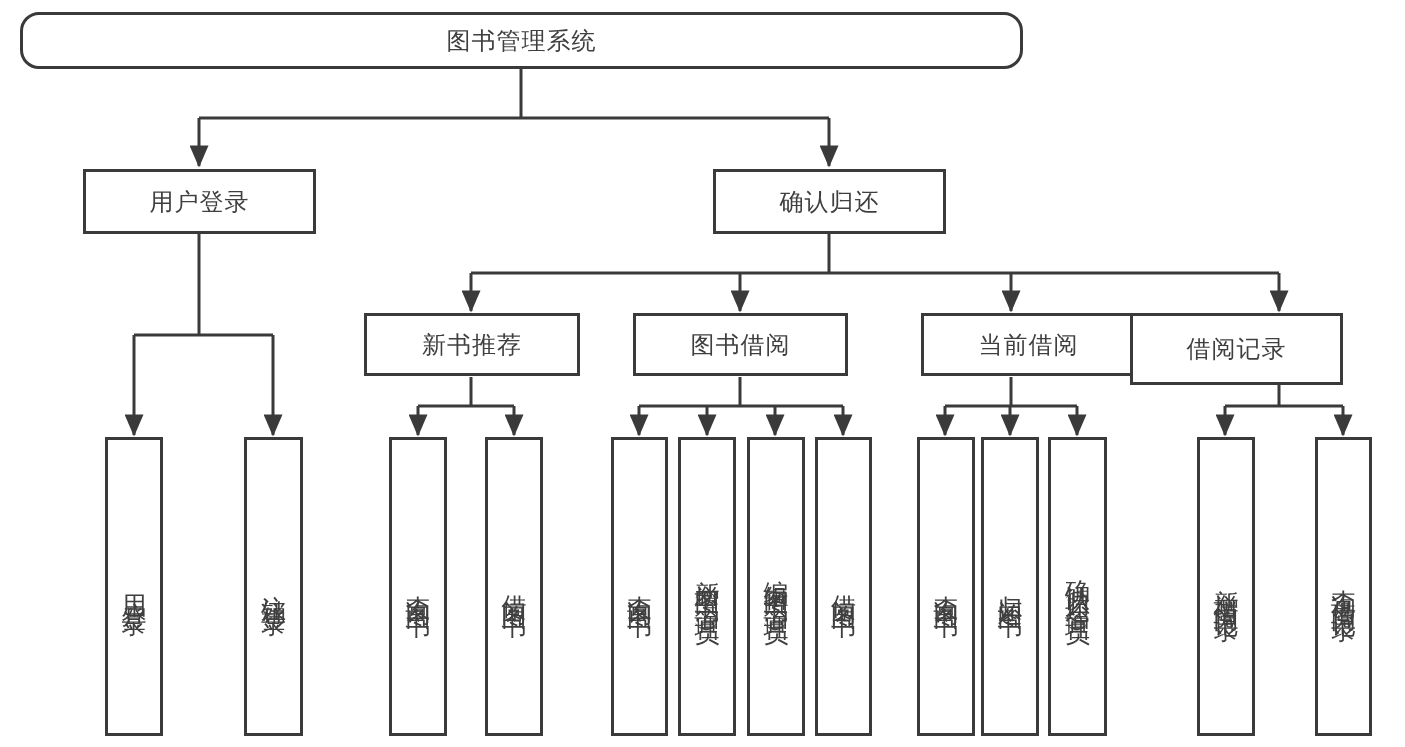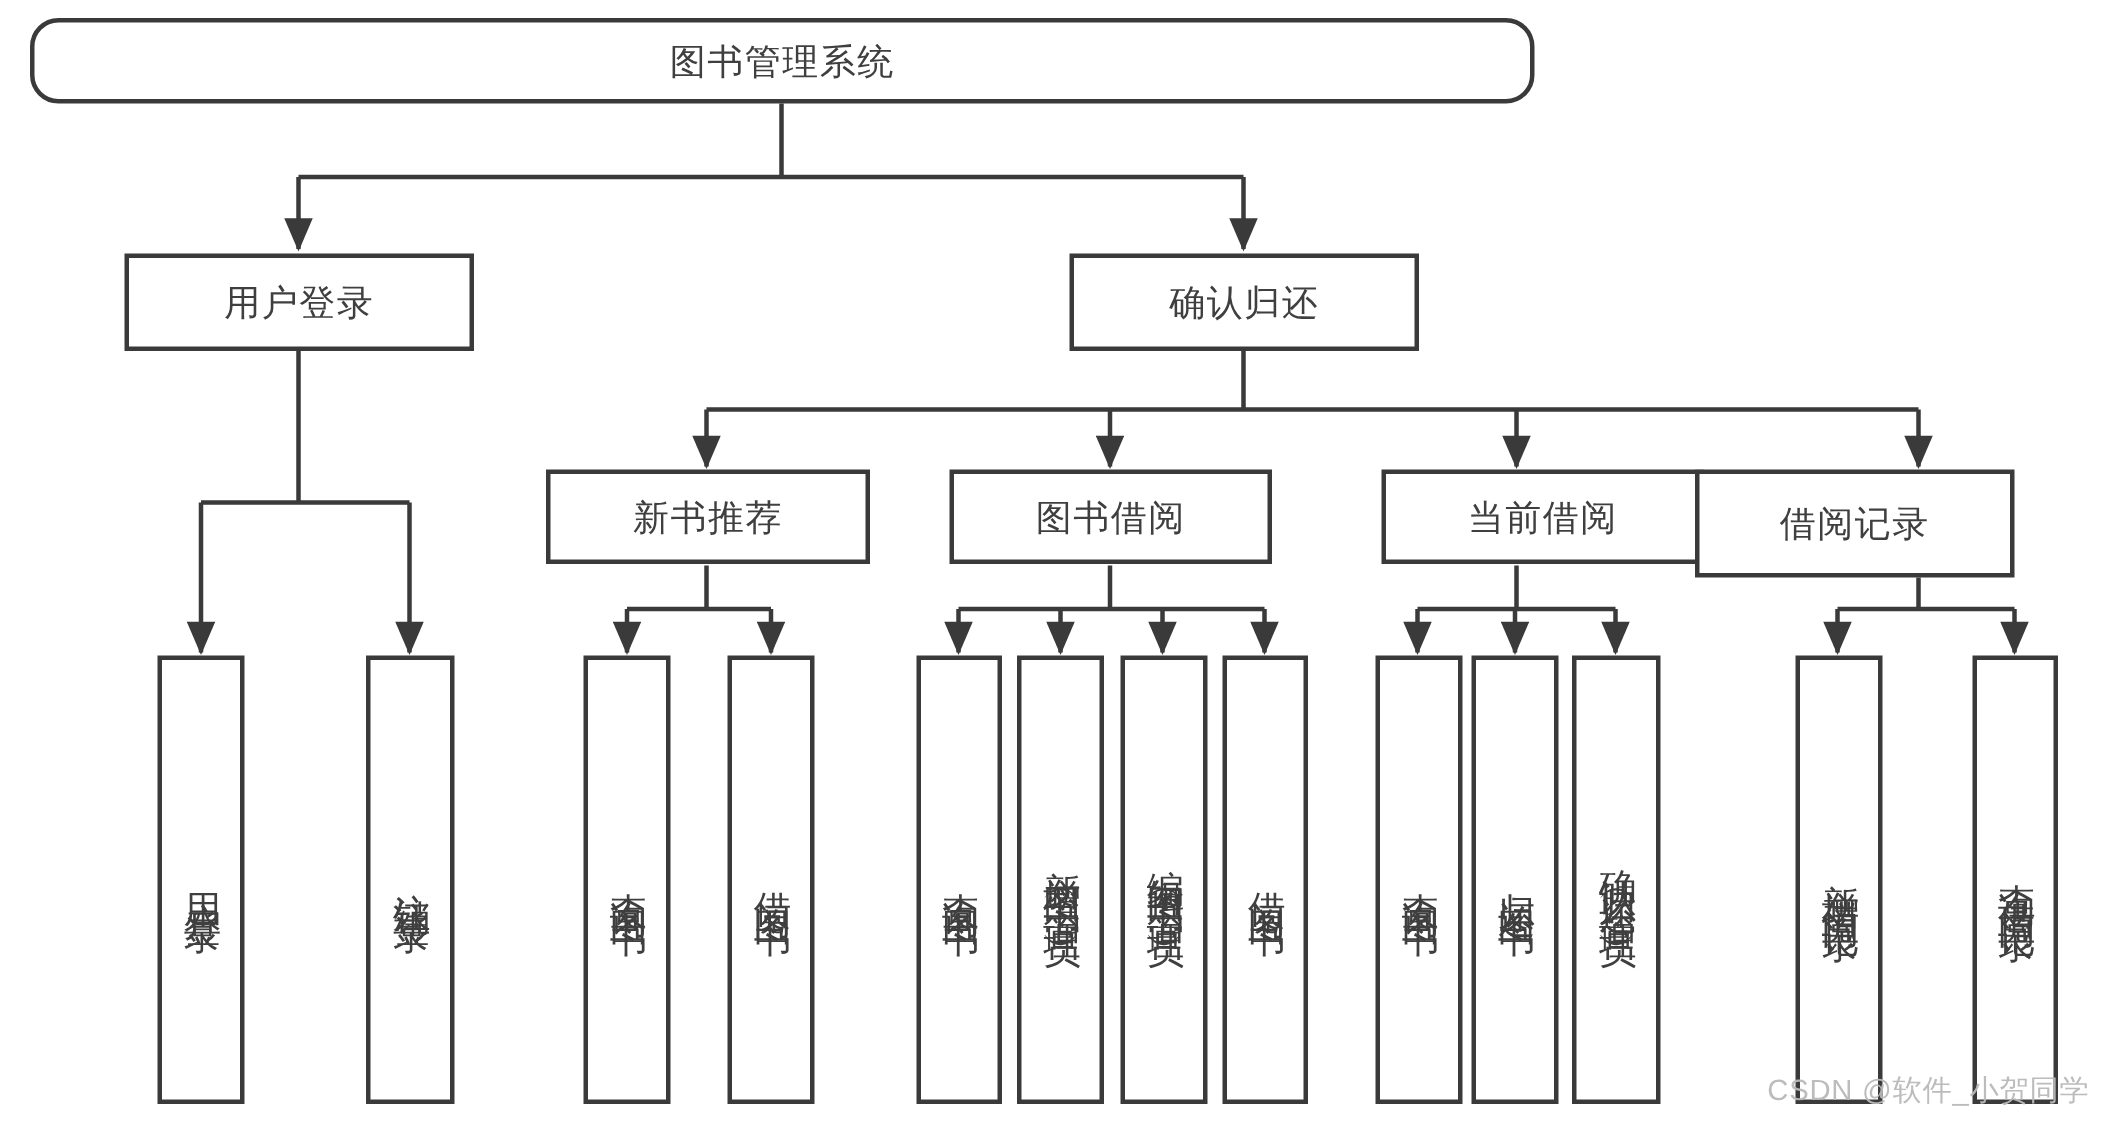--- a/index.html
+++ b/index.html
@@ -146,15 +146,14 @@
     <span class="vtext">确认归还（管理员）</span>
   </div>
 
   <div class="box vbox" style="left:1197px; top:437px; width:58px; height:299px;">
     <span class="vtext">新增借阅记录</span>
   </div>
   <div class="box vbox" style="left:1315px; top:437px; width:57px; height:299px;">
     <span class="vtext">查询借阅记录</span>
   </div>
 
-  <div class="watermark">CSDN @软件_小贺同学</div>
 
 </div>
 
 </body></html>

